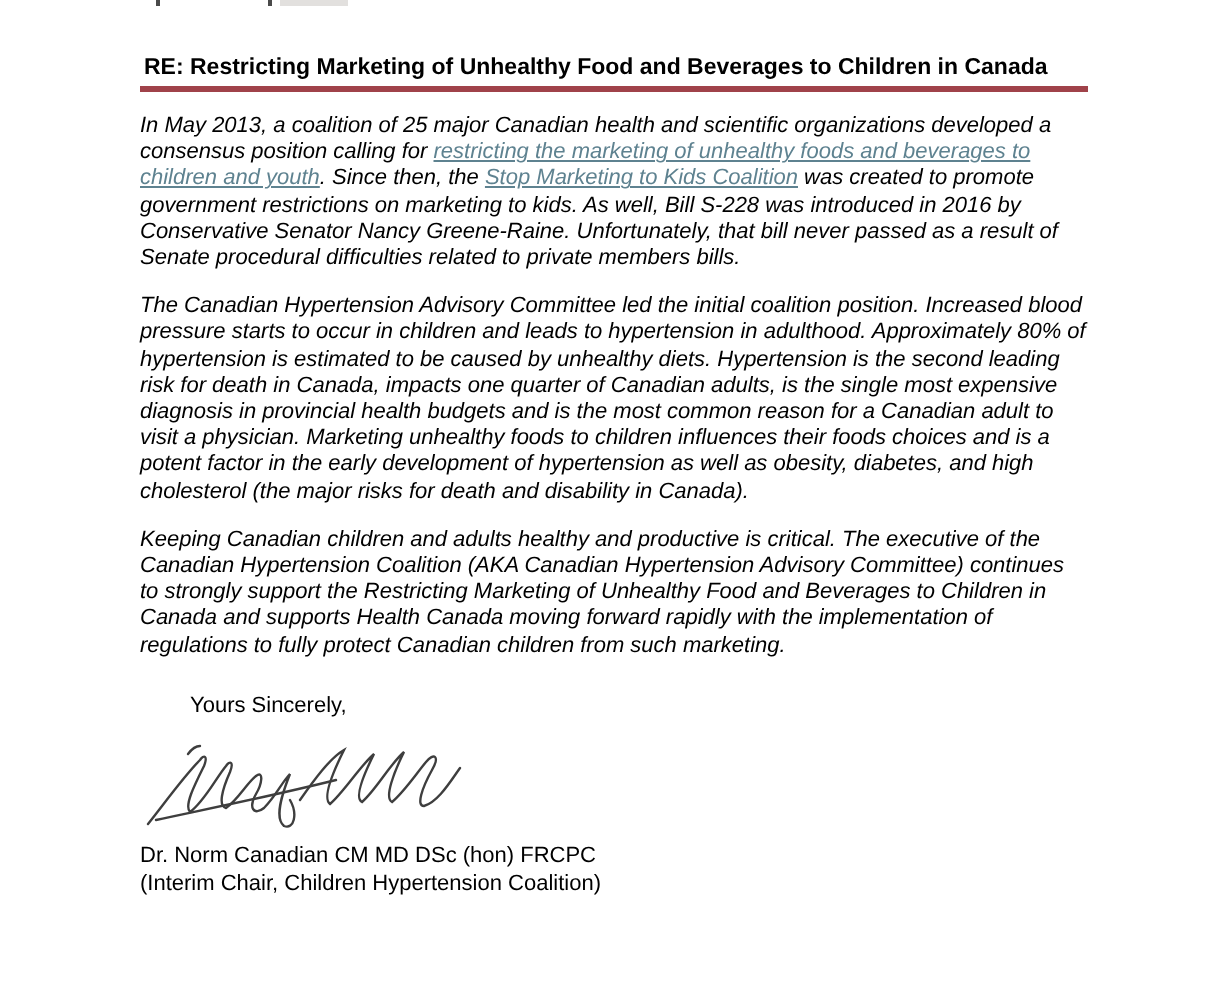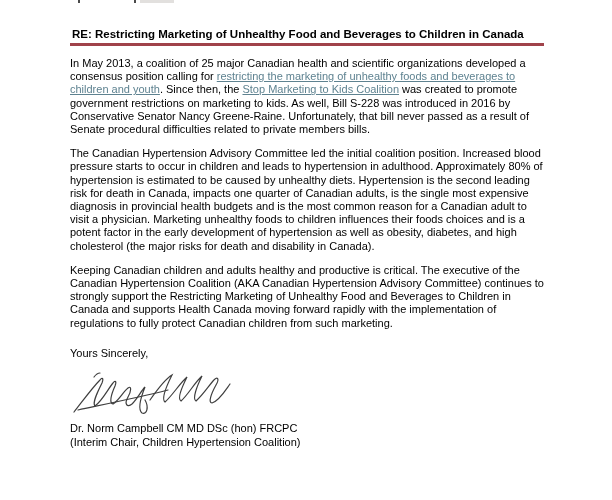--- a/index.html
+++ b/index.html
@@ -40,27 +40,27 @@
     margin:27px 0 0 2px;
     font-size:11.5px;line-height:14px;
     font-weight:bold;color:#000;
   }
   .rule{
     height:3px;background:var(--rule-color);
     margin-top:2px;width:100%;
   }
   p{margin:0;font-size:11px;line-height:13.2px;color:var(--text-color);}
   .salutation{margin-top:16px;}
-  .para{margin-top:11px;}
+  .para{margin-top:11px;font-style:italic;}
   a.inline-link{
     color:var(--link-color);
     text-decoration:underline;
     cursor:pointer;
   }
-  .closing{margin-top:17px;}
+  .closing{margin-top:17px;margin-left:25px;}
   .signature{
     display:block;
     margin:10px 0 0 2px;
   }
   .sig-name{margin-top:6px;}
   .sig-title{margin-top:1px;}
 </style>
 </head>
 <body>
 
@@ -109,17 +109,17 @@
         C110,17 105,29 109,31
         C116,25 123,12 130,6
         C125,16 120,29 124,31
         C130,26 136,17 141,11
         C145,6 148,8 144,15
         C139,24 136,33 140,33
         C147,31 153,21 158,14"></path>
       <path d="M6,40 C34,34 64,28 96,20"></path>
     </svg>
 
-    <p class="sig-name">Dr. Norm Campbell CM MD DSc (hon) FRCPC</p>
+    <p class="sig-name">Dr. Norm Canadian CM MD DSc (hon) FRCPC</p>
     <p class="sig-title">(Interim Chair, Children Hypertension Coalition)</p>
 
   </div>
 </div>
 
 </body></html>

